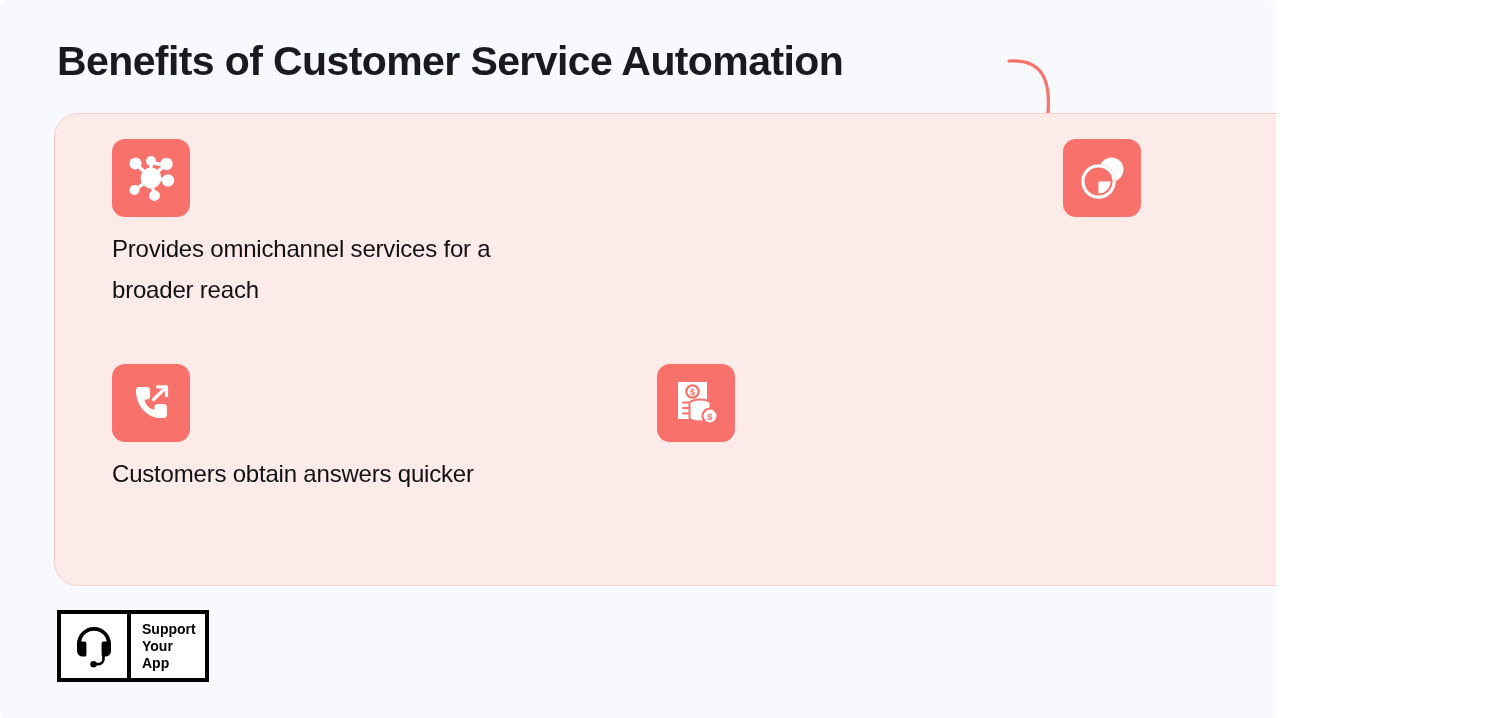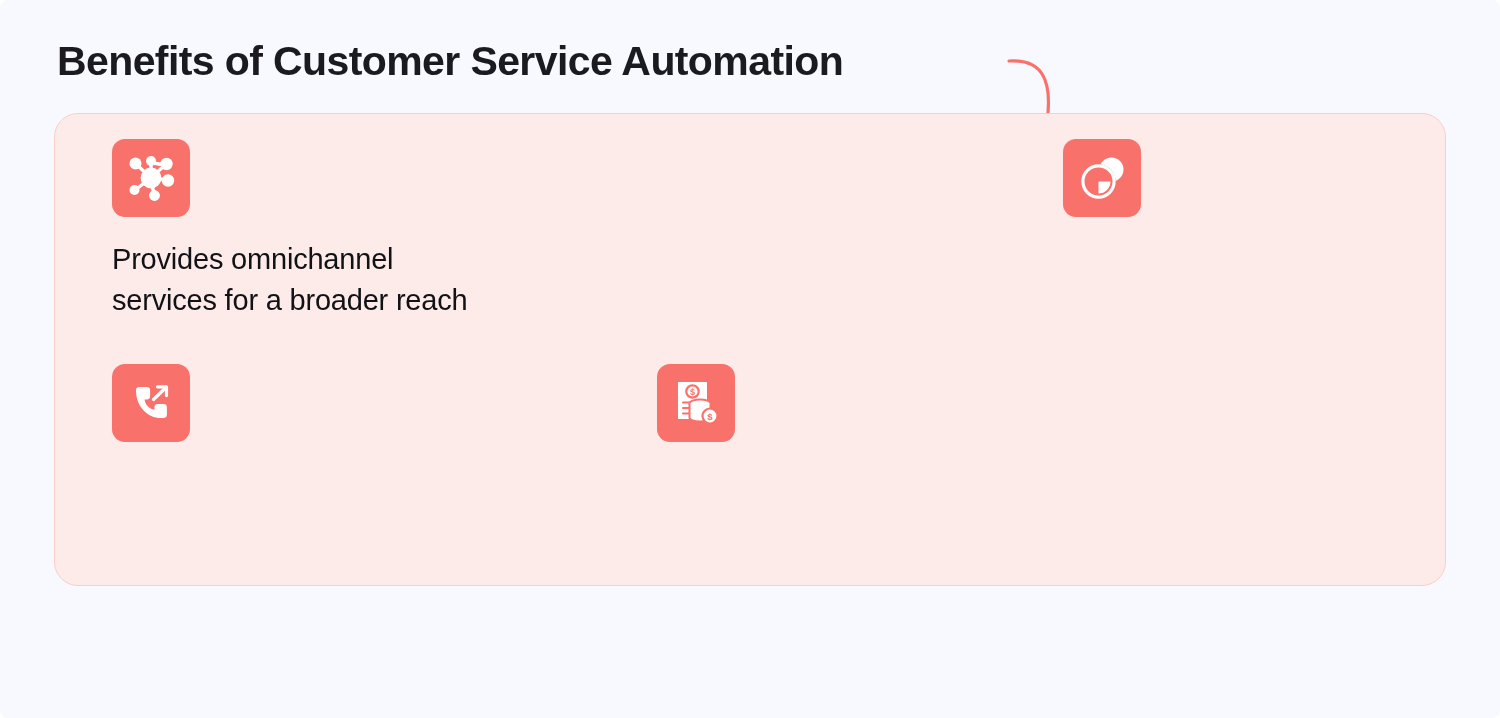--- a/index.html
+++ b/index.html
@@ -9,21 +9,21 @@
   }
   body {
     width: 1500px;
     height: 718px;
     overflow: hidden;
     font-family: "Liberation Sans", sans-serif;
   }
 
   #page {
     position: relative;
-    width: 1500px;
+    width: 1276px;
     height: 718px;
     background: #f8f9fe;
     border-radius: 8px;
     overflow: hidden;
     box-sizing: border-box;
   }
 
   
   #title {
     position: absolute;
@@ -82,22 +82,22 @@
     height: 78px;
     border-radius: 13px;
     background: #f8716a;
     display: flex;
     align-items: center;
     justify-content: center;
     box-sizing: border-box;
   }
 
   .cell-text {
-    margin-top: 22px;
-    font-size: 29px;
+    margin-top: 11px;
+    font-size: 24px;
     line-height: 41px;
     font-weight: 500;
     color: #111116;
     letter-spacing: -0.2px;
     font-family: "Liberation Sans", sans-serif;
   }
   .col3 .cell-text { width: 340px; }
   .col1 .cell-text { width: 390px; }
   .col2 .cell-text { width: 300px; }
 
@@ -196,20 +196,21 @@
       <div class="cell col1 row2">
         <div class="icon-tile">
           <svg width="50" height="50" viewBox="0 0 50 50" xmlns="http://www.w3.org/2000/svg">
             <path d="M13.5 9 h7.2 a3.4 3.4 0 0 1 3.4 3.4 v5.6 a3.4 3.4 0 0 1 -3.4 3.4 h-2.1 c0.6 5.2 4.6 9.4 9.8 10.3 v-2.4 a3.4 3.4 0 0 1 3.4 -3.4 h5.7 a3.4 3.4 0 0 1 3.4 3.4 v7.3 a3.4 3.4 0 0 1 -3.4 3.4 h-2.6 C21.6 40 10 28.4 10 12.4 A3.4 3.4 0 0 1 13.5 9 Z" fill="#ffffff"></path>
             <g stroke="#ffffff" stroke-width="3.2" stroke-linecap="round" fill="none">
               <line x1="27.5" y1="21.5" x2="40" y2="9.5"></line>
               <polyline points="31.5,8.8 40.5,8.8 40.5,17.6" stroke-linejoin="round"></polyline>
             </g>
           </svg>
         </div>
+        <div class="cell-text">Customers obtain answers quicker</div>
       </div>
 
       <div class="cell col2 row2">
         <div class="icon-tile">
           <svg width="52" height="52" viewBox="0 0 52 52" xmlns="http://www.w3.org/2000/svg">
             <rect x="8" y="5" width="29" height="37" fill="#ffffff"></rect>
             <circle cx="22.5" cy="14.5" r="6.2" fill="none" stroke="#f8716a" stroke-width="2.2"></circle>
             <text x="22.5" y="18.2" font-family="Liberation Sans, sans-serif" font-size="9" font-weight="bold" fill="#f8716a" text-anchor="middle">$</text>
             <g stroke="#f8716a" stroke-width="2" stroke-linecap="round">
               <line x1="13" y1="25.5" x2="32" y2="25.5"></line>
@@ -224,14 +225,28 @@
             </g>
             <circle cx="40" cy="39" r="7.5" fill="#ffffff" stroke="#f8716a" stroke-width="2.2"></circle>
             <text x="40" y="42.6" font-family="Liberation Sans, sans-serif" font-size="9.5" font-weight="bold" fill="#f8716a" text-anchor="middle">$</text>
           </svg>
         </div>
       </div>
 
     </div>
   </div>
 
+  <div id="logo">
+    <div id="logo-mark">
+      <svg width="40" height="44" viewBox="0 0 40 44" xmlns="http://www.w3.org/2000/svg">
+        <path d="M20 3 C10.6 3 3 10.6 3 20 v7 a5.6 5.6 0 0 0 5.6 5.6 h1.9 a1.9 1.9 0 0 0 1.9 -1.9 V19.5 a1.9 1.9 0 0 0 -1.9 -1.9 H7.2 C8.3 11 13.6 6.8 20 6.8 s11.7 4.2 12.8 10.8 h-3.3 a1.9 1.9 0 0 0 -1.9 1.9 v11.2 a1.9 1.9 0 0 0 1.9 1.9 h1.9 A5.6 5.6 0 0 0 37 27 V20 C37 10.6 29.4 3 20 3 Z" fill="#000000"></path>
+        <path d="M29.5 32.5 v2.6 a5 5 0 0 1 -5 5 h-3.2" fill="none" stroke="#000000" stroke-width="2.6" stroke-linecap="round"></path>
+        <circle cx="19.5" cy="40.2" r="3.2" fill="#000000"></circle>
+      </svg>
+    </div>
+    <div id="logo-text">
+      <span>Support</span>
+      <span>Your</span>
+      <span>App</span>
+    </div>
+  </div>
 
 </div>
 
 </body></html>

